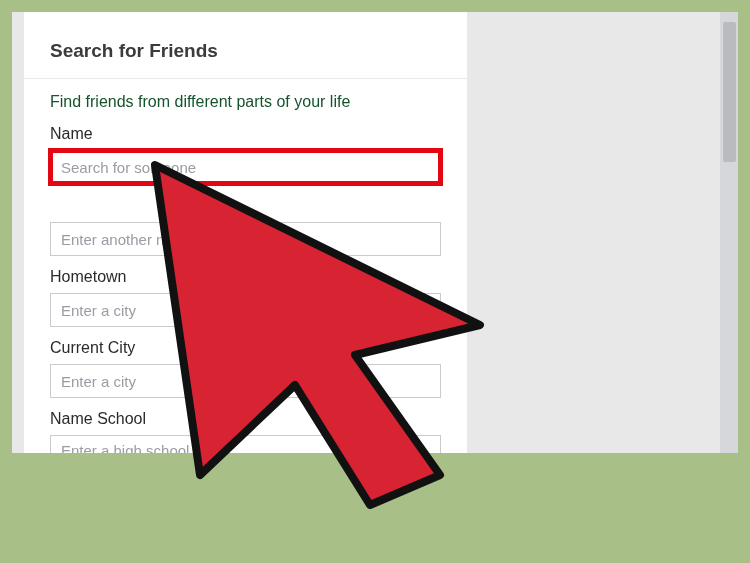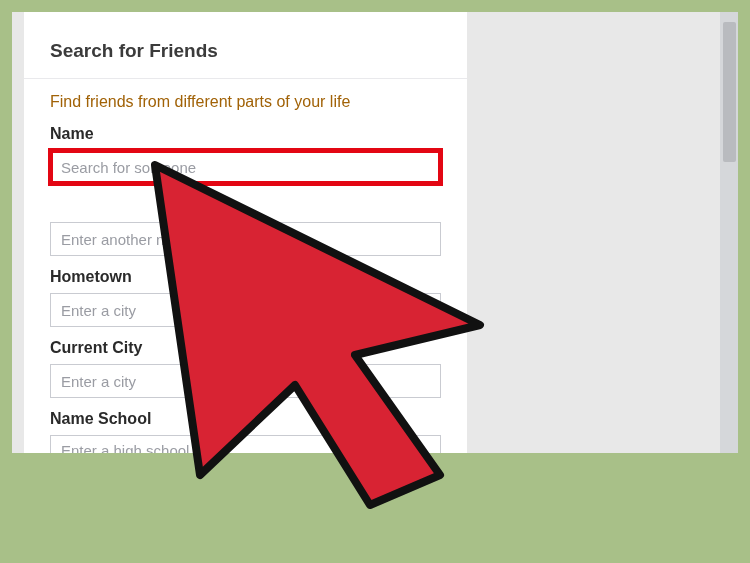--- a/index.html
+++ b/index.html
@@ -34,32 +34,32 @@
       font-size: 19px;
       font-weight: 700;
       margin-bottom: 16px;
     }
     .divider {
       border: none;
       border-top: 1px solid #e9e9ec;
       margin: 0 -26px 14px -26px;
     }
     .panel-subtitle {
-      color: #a16207;
+      color: #14532d;
       font-size: 16px;
       margin-bottom: 14px;
     }
     .field-group {
       margin-bottom: 12px;
     }
     .field-label {
       display: block;
       color: #2a2a2a;
       font-size: 16px;
-      font-weight: 700;
+      font-weight: 400;
       margin-bottom: 7px;
     }
     .text-input {
       width: 100%;
       height: 34px;
       border: 1px solid #c9cbd1;
       padding: 0 10px;
       font-size: 15px;
       color: #333;
       font-family: inherit;

